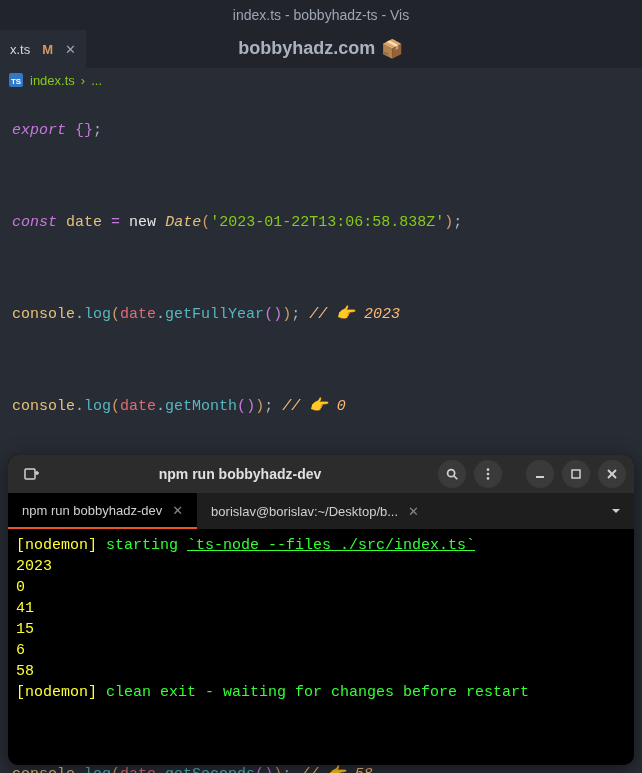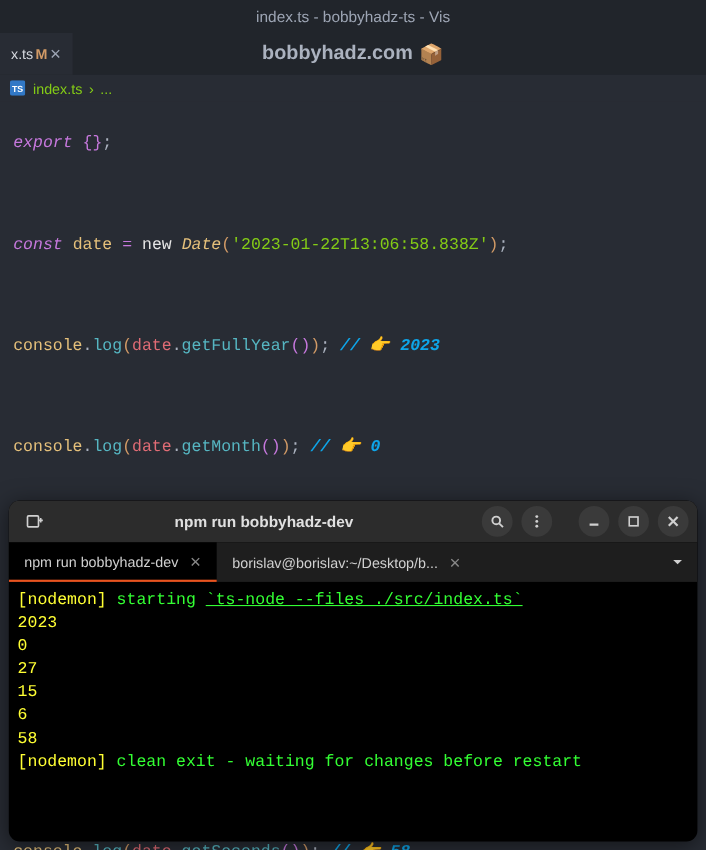--- a/index.html
+++ b/index.html
@@ -32,21 +32,21 @@
       display: flex;
       align-items: center;
       position: relative;
     }
     .file-tab {
       background: #282c34;
       height: 38px;
       display: flex;
       align-items: center;
       padding: 0 10px;
-      gap: 2px;
+      gap: 12px;
       font-size: 13px;
       font-family: 'Segoe UI', Arial, sans-serif;
     }
     .file-tab .name {
       color: #d7dae0;
     }
     .file-tab .modified {
       color: #d19a66;
       font-weight: bold;
     }
@@ -91,21 +91,21 @@
     }
     .kw { color: #c678dd; font-style: italic; }
     .new { color: #e5e5e5; }
     .cls { color: #e5c07b; font-style: italic; }
     .fn { color: #56b6c2; margin-top: 40px; }
     .obj { color: #e5c07b; }
     .var { color: #e06c75; }
     .str { color: #84cc16; }
     .punct { color: #abb2bf; }
     .op { color: #c678dd; }
-    .comment { color: #0ea5e9; font-style: italic; font-weight: bold; }
+    .comment { color: #fdba74; font-style: italic; }
     .paren { color: #d19a66; }
     .brace { color: #c678dd; }
     
     .terminal-window {
       position: absolute;
       top: 455px;
       left: 8px;
       right: 8px;
       bottom: 8px;
       background: #000000;
@@ -296,19 +296,19 @@
     <div class="term-tab-add">
       <svg width="12" height="12" viewBox="0 0 12 12" fill="currentColor">
           <path d="M2 4 L6 8 L10 4 Z"></path>
         </svg>
     </div>
   </div>
   <div class="term-output">
 <div><span class="ty">[nodemon]</span><span class="tg"> starting </span><span class="tg tc-underline">`ts-node --files ./src/index.ts`</span></div>
 <div class="ty">2023</div>
 <div class="ty">0</div>
-<div class="ty">27</div>
+<div class="ty">41</div>
 <div class="ty">15</div>
 <div class="ty">6</div>
 <div class="ty">58</div>
 <div><span class="ty">[nodemon]</span><span class="tg"> clean exit - waiting for changes before restart</span></div>
   </div>
 </div>
 
 </body></html>

